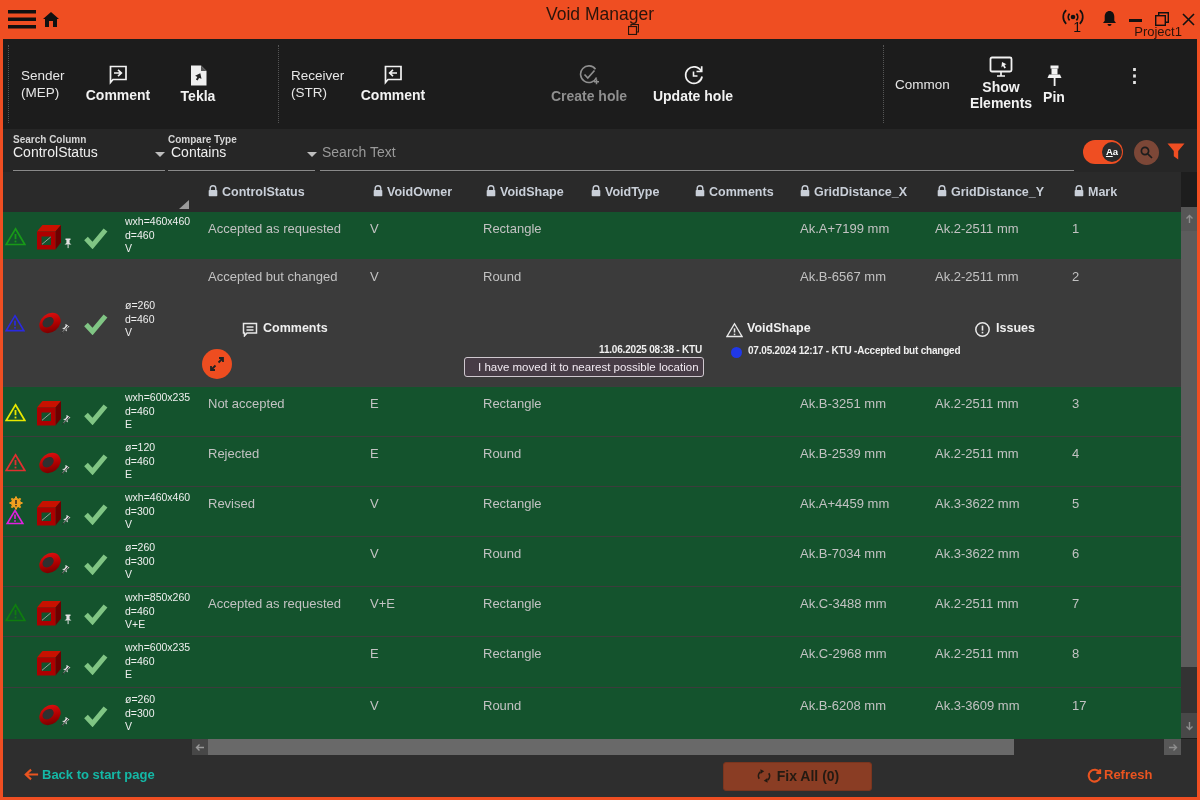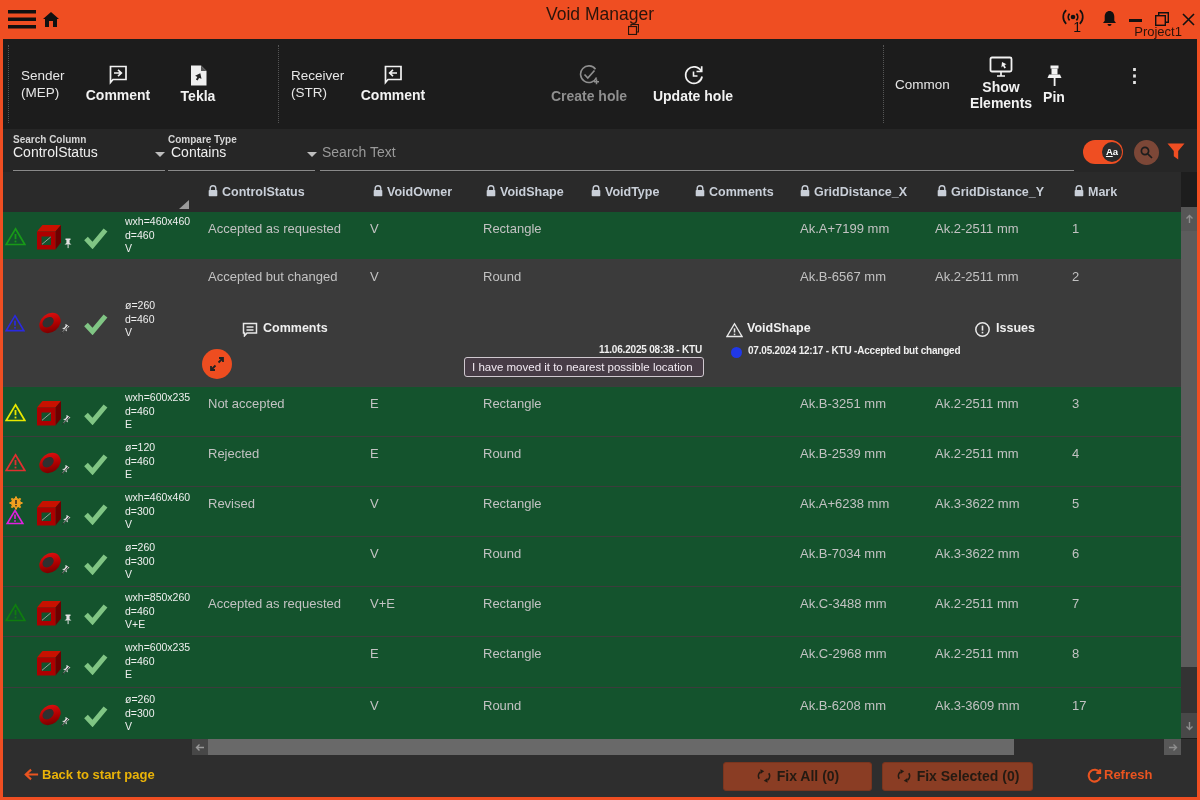--- a/index.html
+++ b/index.html
@@ -318,21 +318,21 @@
         <circle cx="7.5" cy="7.5" r="6.7" fill="none" stroke="#e8e8e8" stroke-width="1.5"></circle>
         <rect x="6.7" y="3.6" width="1.6" height="5" fill="#e8e8e8"></rect>
           <rect x="6.7" y="9.8" width="1.6" height="1.6" fill="#e8e8e8"></rect>
       </svg>
       <div class="abs" style="left:993px;top:61px;font-size:12.5px;font-weight:bold;color:#efefef">Issues</div>
       <div class="abs" style="left:199px;top:89px;width:30px;height:30px;border-radius:50%;background:#ee4d20"></div>
       <svg class="abs" style="left:206px;top:96px" width="16" height="16" viewBox="0 0 16 16">
         <path d="M9.5 6.5 L14 2 M10 2 h4 v4 M6.5 9.5 L2 14 M2 10 v4 h4" fill="none" stroke="#222" stroke-width="1.8"></path>
       </svg>
       <div class="abs" style="left:462px;top:84px;width:237px;text-align:right;font-size:10px;letter-spacing:-0.2px;font-weight:bold;color:#efefef">11.06.2025 08:38 - KTU</div>
-      <div class="abs" style="left:461px;top:97px;width:240px;height:20px;background:#473c46;border:1px solid #cfc8cf;border-radius:3px;font-size:11.5px;color:#f2eaf2;line-height:18px;padding-left:7px;white-space:nowrap">I have moved it to nearest possible location</div>
+      <div class="abs" style="left:461px;top:97px;width:240px;height:20px;background:#473c46;border:1px solid #cfc8cf;border-radius:3px;font-size:11.5px;color:#f2eaf2;line-height:18px;padding-left:13px;white-space:nowrap">I have moved it to nearest possible location</div>
       <div class="abs" style="left:728px;top:87px;width:11px;height:11px;border-radius:50%;background:#2038e8"></div>
       <div class="abs" style="left:745px;top:85px;font-size:10px;letter-spacing:-0.2px;font-weight:bold;color:#efefef">07.05.2024 12:17 - KTU -Accepted but changed</div>
     </div>
 
     <div class="row" style="top:175px;height:50px">
       <svg class="abs" style="left:2px;top:16px" width="21" height="19" viewBox="0 0 21 19">
         <path d="M10.5 1.8 L19.8 17.5 L1.2 17.5 Z" fill="none" stroke="#e8e800" stroke-width="1.7"></path>
         <rect x="9.6" y="7" width="1.8" height="5.2" fill="#e8e800"></rect>
           <rect x="9.6" y="13.6" width="1.8" height="1.8" fill="#e8e800"></rect>
       </svg>
@@ -400,21 +400,21 @@
       <svg class="abs" style="left:58px;top:28px" width="10" height="11" viewBox="0 0 10 11">
           <use href="#pin-off"></use>
         </svg>
       <svg class="abs" style="left:81px;top:15px" width="24" height="23" viewBox="0 0 24 23">
           <use href="#checkg"></use>
         </svg>
       <div class="sizetext" style="top:4px">wxh=460x460<br>d=300<br>V</div>
       <div class="celltext" style="left:205px;top:9px">Revised</div>
       <div class="celltext" style="left:367px;top:9px">V</div>
       <div class="celltext" style="left:480px;top:9px">Rectangle</div>
-      <div class="celltext" style="left:797px;top:9px">Ak.A+6238 mm</div>
+      <div class="celltext" style="left:797px;top:9px">Ak.A+4459 mm</div>
       <div class="celltext" style="left:932px;top:9px">Ak.3-3622 mm</div>
       <div class="celltext" style="left:1069px;top:9px">5</div>
     </div>
 
     <div class="row" style="top:325px;height:50px">
       <svg class="abs" style="left:33px;top:13px" width="28" height="26" viewBox="0 0 28 26">
           <use href="#cyl3d"></use>
         </svg>
       <svg class="abs" style="left:57px;top:28px" width="10" height="11" viewBox="0 0 10 11">
           <use href="#pin-off"></use>
@@ -487,35 +487,28 @@
       <div class="celltext" style="left:480px;top:10px">Round</div>
       <div class="celltext" style="left:797px;top:10px">Ak.B-6208 mm</div>
       <div class="celltext" style="left:932px;top:10px">Ak.3-3609 mm</div>
       <div class="celltext" style="left:1069px;top:10px">17</div>
     </div>
   </div>
   <div id="bottombar">
     <svg class="abs" style="left:21px;top:29px" width="15" height="13" viewBox="0 0 17 14">
       <path d="M16 7 H2 M8 1.5 L2 7 L8 12.5" fill="none" stroke="#ea5420" stroke-width="2.4"></path>
     </svg>
-    <div class="abs" style="left:39px;top:28px;font-size:13px;font-weight:bold;color:#eab308">Back to start page</div>
+    <div class="abs" style="left:39px;top:28px;font-size:13px;font-weight:bold;color:#14b8a6">Back to start page</div>
     <div class="fixbtn" style="left:720px;width:149px">
       <svg style="vertical-align:-3px;margin-right:5px" width="16" height="16" viewBox="0 0 16 16">
         <path d="M3.2 10.8 A 5.3 5.3 0 0 1 4.4 3.9" fill="none" stroke="#241a12" stroke-width="1.7"></path>
         <path d="M12.8 5.2 A 5.3 5.3 0 0 1 11.6 12.1" fill="none" stroke="#241a12" stroke-width="1.7"></path>
         <path d="M4.4 1.2 L4.6 5.9 L8.2 3.2 Z" fill="#241a12"></path>
         <path d="M11.6 14.8 L11.4 10.1 L7.8 12.8 Z" fill="#241a12"></path>
       </svg><span style="line-height:27px">Fix All (0)</span></div>
-    <div class="fixbtn" style="left:879px;width:151px">
-      <svg style="vertical-align:-3px;margin-right:5px" width="16" height="16" viewBox="0 0 16 16">
-        <path d="M3.2 10.8 A 5.3 5.3 0 0 1 4.4 3.9" fill="none" stroke="#241a12" stroke-width="1.7"></path>
-        <path d="M12.8 5.2 A 5.3 5.3 0 0 1 11.6 12.1" fill="none" stroke="#241a12" stroke-width="1.7"></path>
-        <path d="M4.4 1.2 L4.6 5.9 L8.2 3.2 Z" fill="#241a12"></path>
-        <path d="M11.6 14.8 L11.4 10.1 L7.8 12.8 Z" fill="#241a12"></path>
-      </svg><span style="line-height:27px">Fix Selected (0)</span></div>
     <svg class="abs" style="left:1084px;top:29px" width="15" height="15" viewBox="0 0 16 16">
       <path d="M13.6 5 A 6.3 6.3 0 1 0 14.3 9.6" fill="none" stroke="#ea5420" stroke-width="2.2"></path>
       <path d="M10 5.2 h4 v-4" fill="none" stroke="#ea5420" stroke-width="2.2"></path>
     </svg>
     <div class="abs" style="left:1101px;top:28px;font-size:13px;font-weight:bold;color:#ea5420">Refresh</div>
   </div>
 
   <div id="hscroll">
     <div class="abs" style="left:0;top:0;width:16px;height:16px;background:#474747">
       <svg style="position:absolute;left:3px;top:4px" width="10" height="9" viewBox="0 0 10 9">

